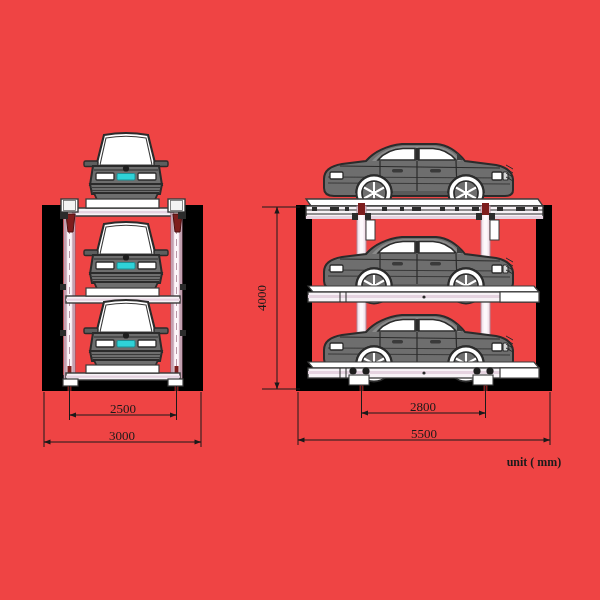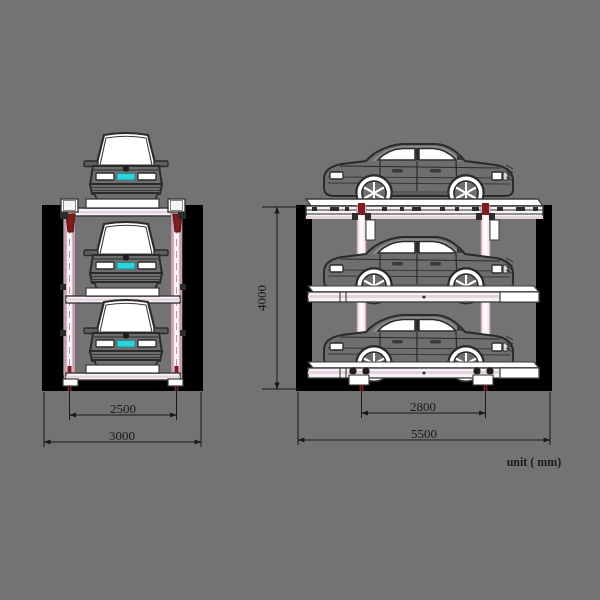--- a/index.html
+++ b/index.html
@@ -10,21 +10,21 @@
   body {
     width: 600px;
     height: 600px;
     overflow: hidden;
     font-family: "Liberation Serif", serif;
   }
   #page {
     position: relative;
     width: 600px;
     height: 600px;
-    background: #737373;
+    background: #ef4444;
   }
   #drawing {
     position: absolute;
     left: 0;
     top: 0;
   }
   .dim-text {
     font-family: "Liberation Serif", serif;
     font-size: 13px;
     fill: #1a1a1a;

